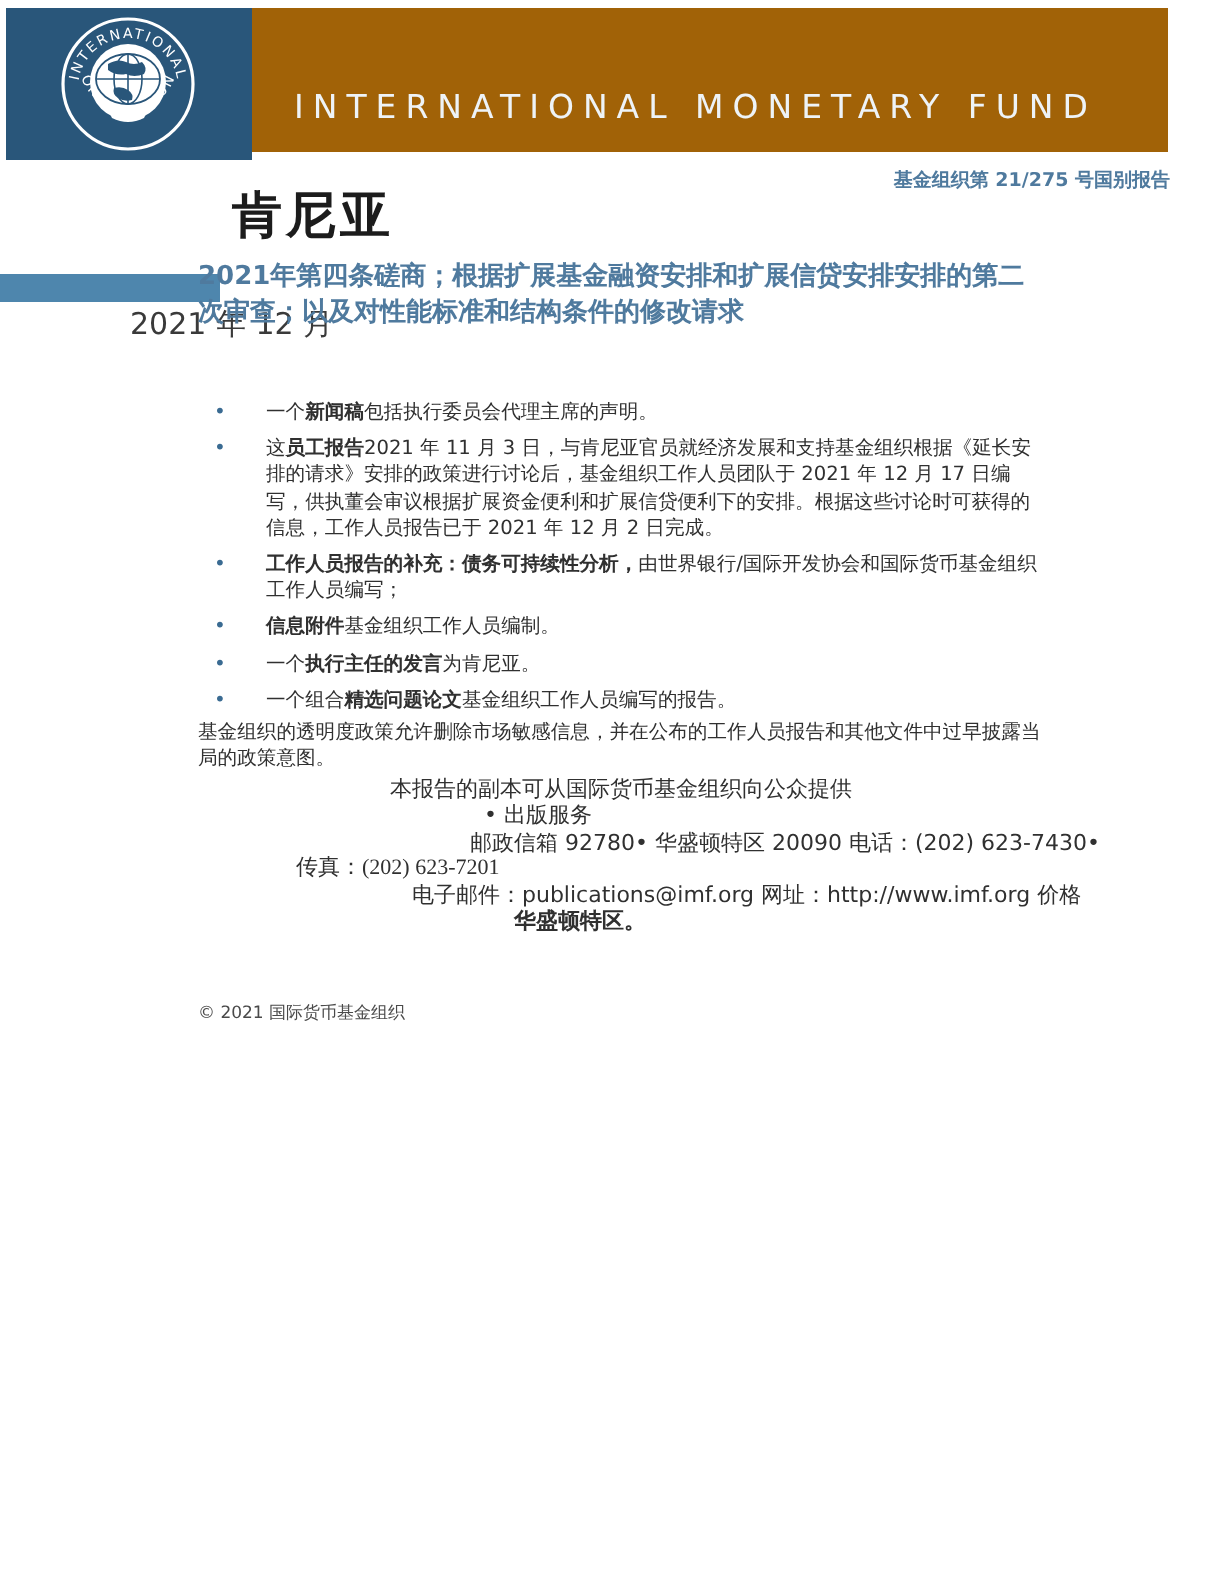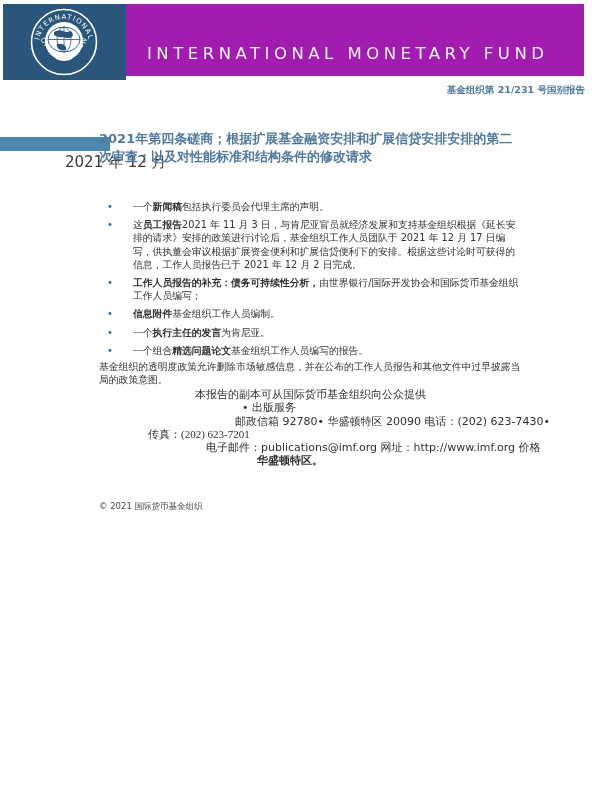--- a/index.html
+++ b/index.html
@@ -2,21 +2,21 @@
 <html><head>
 <meta charset="utf-8">
 <style>
   html,body{margin:0;padding:0;background:#ffffff;}
   .page{
     position:relative;width:612px;height:792px;background:#ffffff;overflow:hidden;
     font-family:"DejaVu Sans","Liberation Sans",sans-serif;color:#303030;
   }
   
   .logo-square{position:absolute;left:3px;top:4px;width:123px;height:76px;background:#29567a;}
-  .header-band{position:absolute;left:126px;top:4px;width:458px;height:72px;background:#a21caf;}
+  .header-band{position:absolute;left:126px;top:4px;width:458px;height:72px;background:#a16207;}
   .band-title{
     position:absolute;left:21px;top:40px;color:#eef3f7;font-size:16.5px;
     letter-spacing:4.5px;font-weight:400;white-space:nowrap;
   }
   .seal{position:absolute;left:27px;top:4px;}
   
   .report-no{
     position:absolute;top:84px;right:27px;font-size:9.5px;font-weight:bold;color:#4f7a9e;
   }
   
@@ -78,22 +78,23 @@
       <line x1="34" y1="19" x2="34" y2="44" stroke="#29567a" stroke-width="0.8"></line>
       <path d="M 24,24 q 5,-3 9,-1 q 4,2 8,0 q 3,3 1,6 q -5,2 -9,0 q -5,1 -9,-2 z" fill="#29567a"></path>
       <path d="M 27,36 q 4,-1 7,1 q 3,2 2,5 q -4,1 -7,-1 q -3,-2 -2,-5 z" fill="#29567a"></path>
       <path d="M 24,47 q 10,6 20,0 l -2,4 q -8,4 -16,0 z" fill="#ffffff"></path>
     </svg>
   </div>
   <div class="header-band">
     <div class="band-title">INTERNATIONAL MONETARY FUND</div>
   </div>
 
-  <div class="report-no">基金组织第 21/231 号国别报告</div>
+  <div class="report-no">基金组织第 21/275 号国别报告</div>
 
+  <div class="page-title">肯尼亚</div>
 
   <div class="accent-bar"></div>
   <div class="side-date">2021 年 12 月</div>
 
   <div class="subtitle">2021年第四条磋商；根据扩展基金融资安排和扩展信贷安排安排的第二次审查；以及对性能标准和结构条件的修改请求</div>
 
 
   <div class="bullet-list">
       <div class="bullet-row">
         <span class="bullet-marker">•</span>

